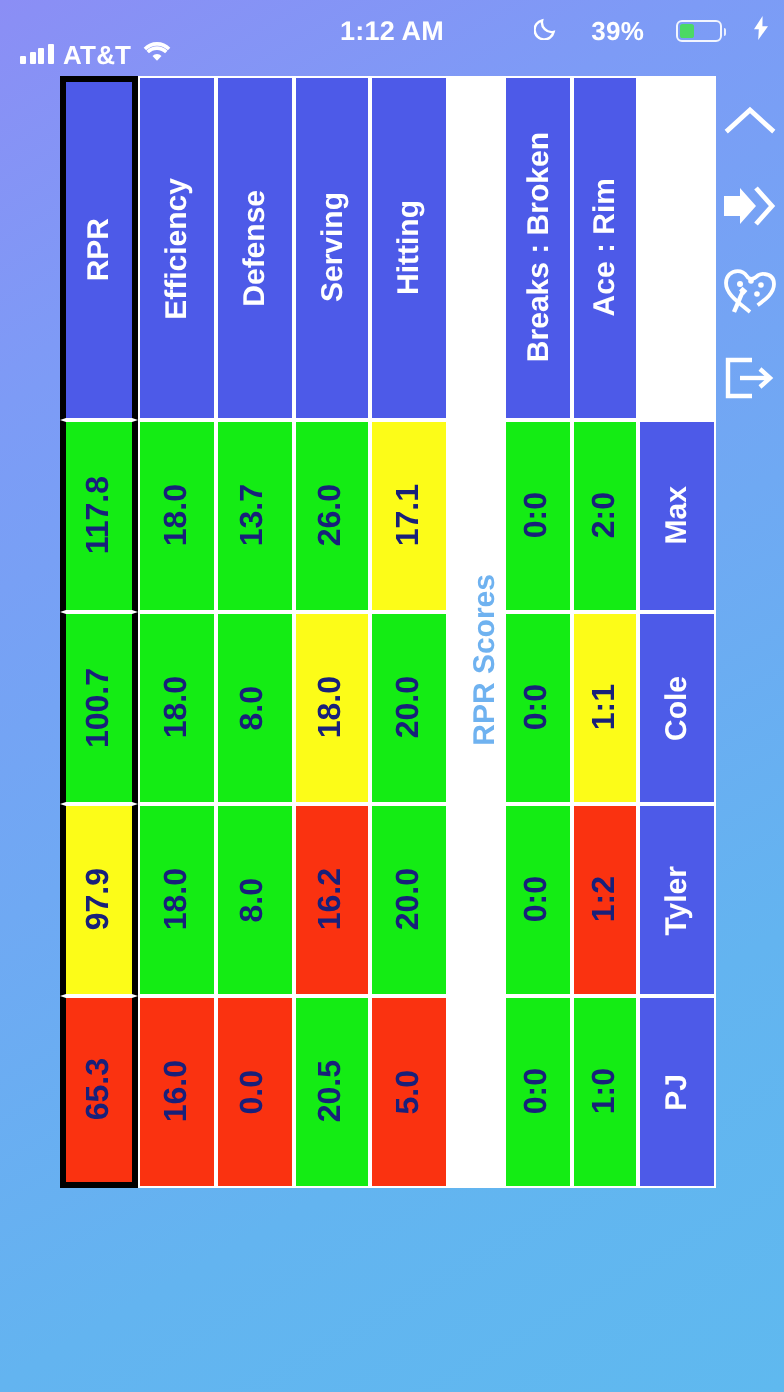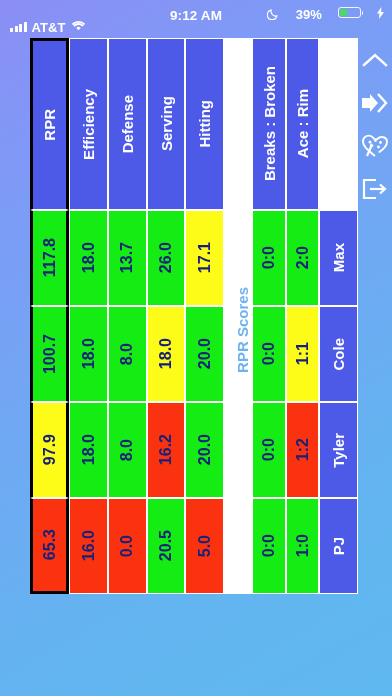--- a/index.html
+++ b/index.html
@@ -11,21 +11,21 @@
   }
 
   
   #statusbar{
     position:absolute; top:0; left:0; width:392px; height:30px;
     display:flex; align-items:center; color:#fff;
     font-size:13px; font-weight:bold; letter-spacing:.1px;
   }
   #sb-left{ position:absolute; left:10px; display:flex; align-items:center; gap:5px;margin-top:24px; }
   #sb-center{ position:absolute; left:0; width:392px; text-align:center; font-size:13.5px; }
-  #sb-right{ position:absolute; right:8px; display:flex; gap:16px; }
+  #sb-right{ position:absolute; right:8px; display:flex; align-items:center; gap:16px; }
   .bars{ display:flex; align-items:flex-end; gap:1.5px; height:10px; }
   .bars i{ display:block; width:3px; background:#fff; border-radius:.5px; }
   .bars i:nth-child(1){height:4px}
   .bars i:nth-child(2){height:6px}
   .bars i:nth-child(3){height:8px}
   .bars i:nth-child(4){height:10px}
   .carrier{ font-size:13px; font-weight:bold; }
   .batt-pct{ font-size:13px; font-weight:bold; }
   .batt{
     width:23px; height:11px; border:1.3px solid rgba(255,255,255,.9);
@@ -113,21 +113,21 @@
     <span class="carrier">AT&amp;T</span>
     <span>
       <svg width="15" height="12" viewBox="0 0 16 12">
         <path d="M8 10.6 5.6 8.1a3.4 3.4 0 0 1 4.8 0z" fill="#fff"></path>
         <path d="M8 4.9c1.7 0 3.2.7 4.3 1.8l1.3-1.4A8 8 0 0 0 8 2.9a8 8 0 0 0-5.6 2.4l1.3 1.4A6 6 0 0 1 8 4.9z" fill="#fff"></path>
         <path d="M8 .7a10 10 0 0 0-7.1 3l1.3 1.4A8.2 8.2 0 0 1 8 2.6c2.3 0 4.3.9 5.8 2.5l1.3-1.4A10 10 0 0 0 8 .7z" fill="#fff"></path>
       </svg>
     </span>
   </div>
 
-  <div id="sb-center">9:12 AM</div>
+  <div id="sb-center">1:12 AM</div>
 
   <div id="sb-right">
     <span>
       <svg width="13" height="13" viewBox="0 0 14 14">
         <path d="M10.6 9.6A5.2 5.2 0 0 1 4.4 3.4 5.2 5.2 0 1 0 10.6 9.6z" fill="none" stroke="#fff" stroke-width="1.3"></path>
       </svg>
     </span>
     <span class="batt-pct">39%</span>
     <span class="batt">
         <span></span>

